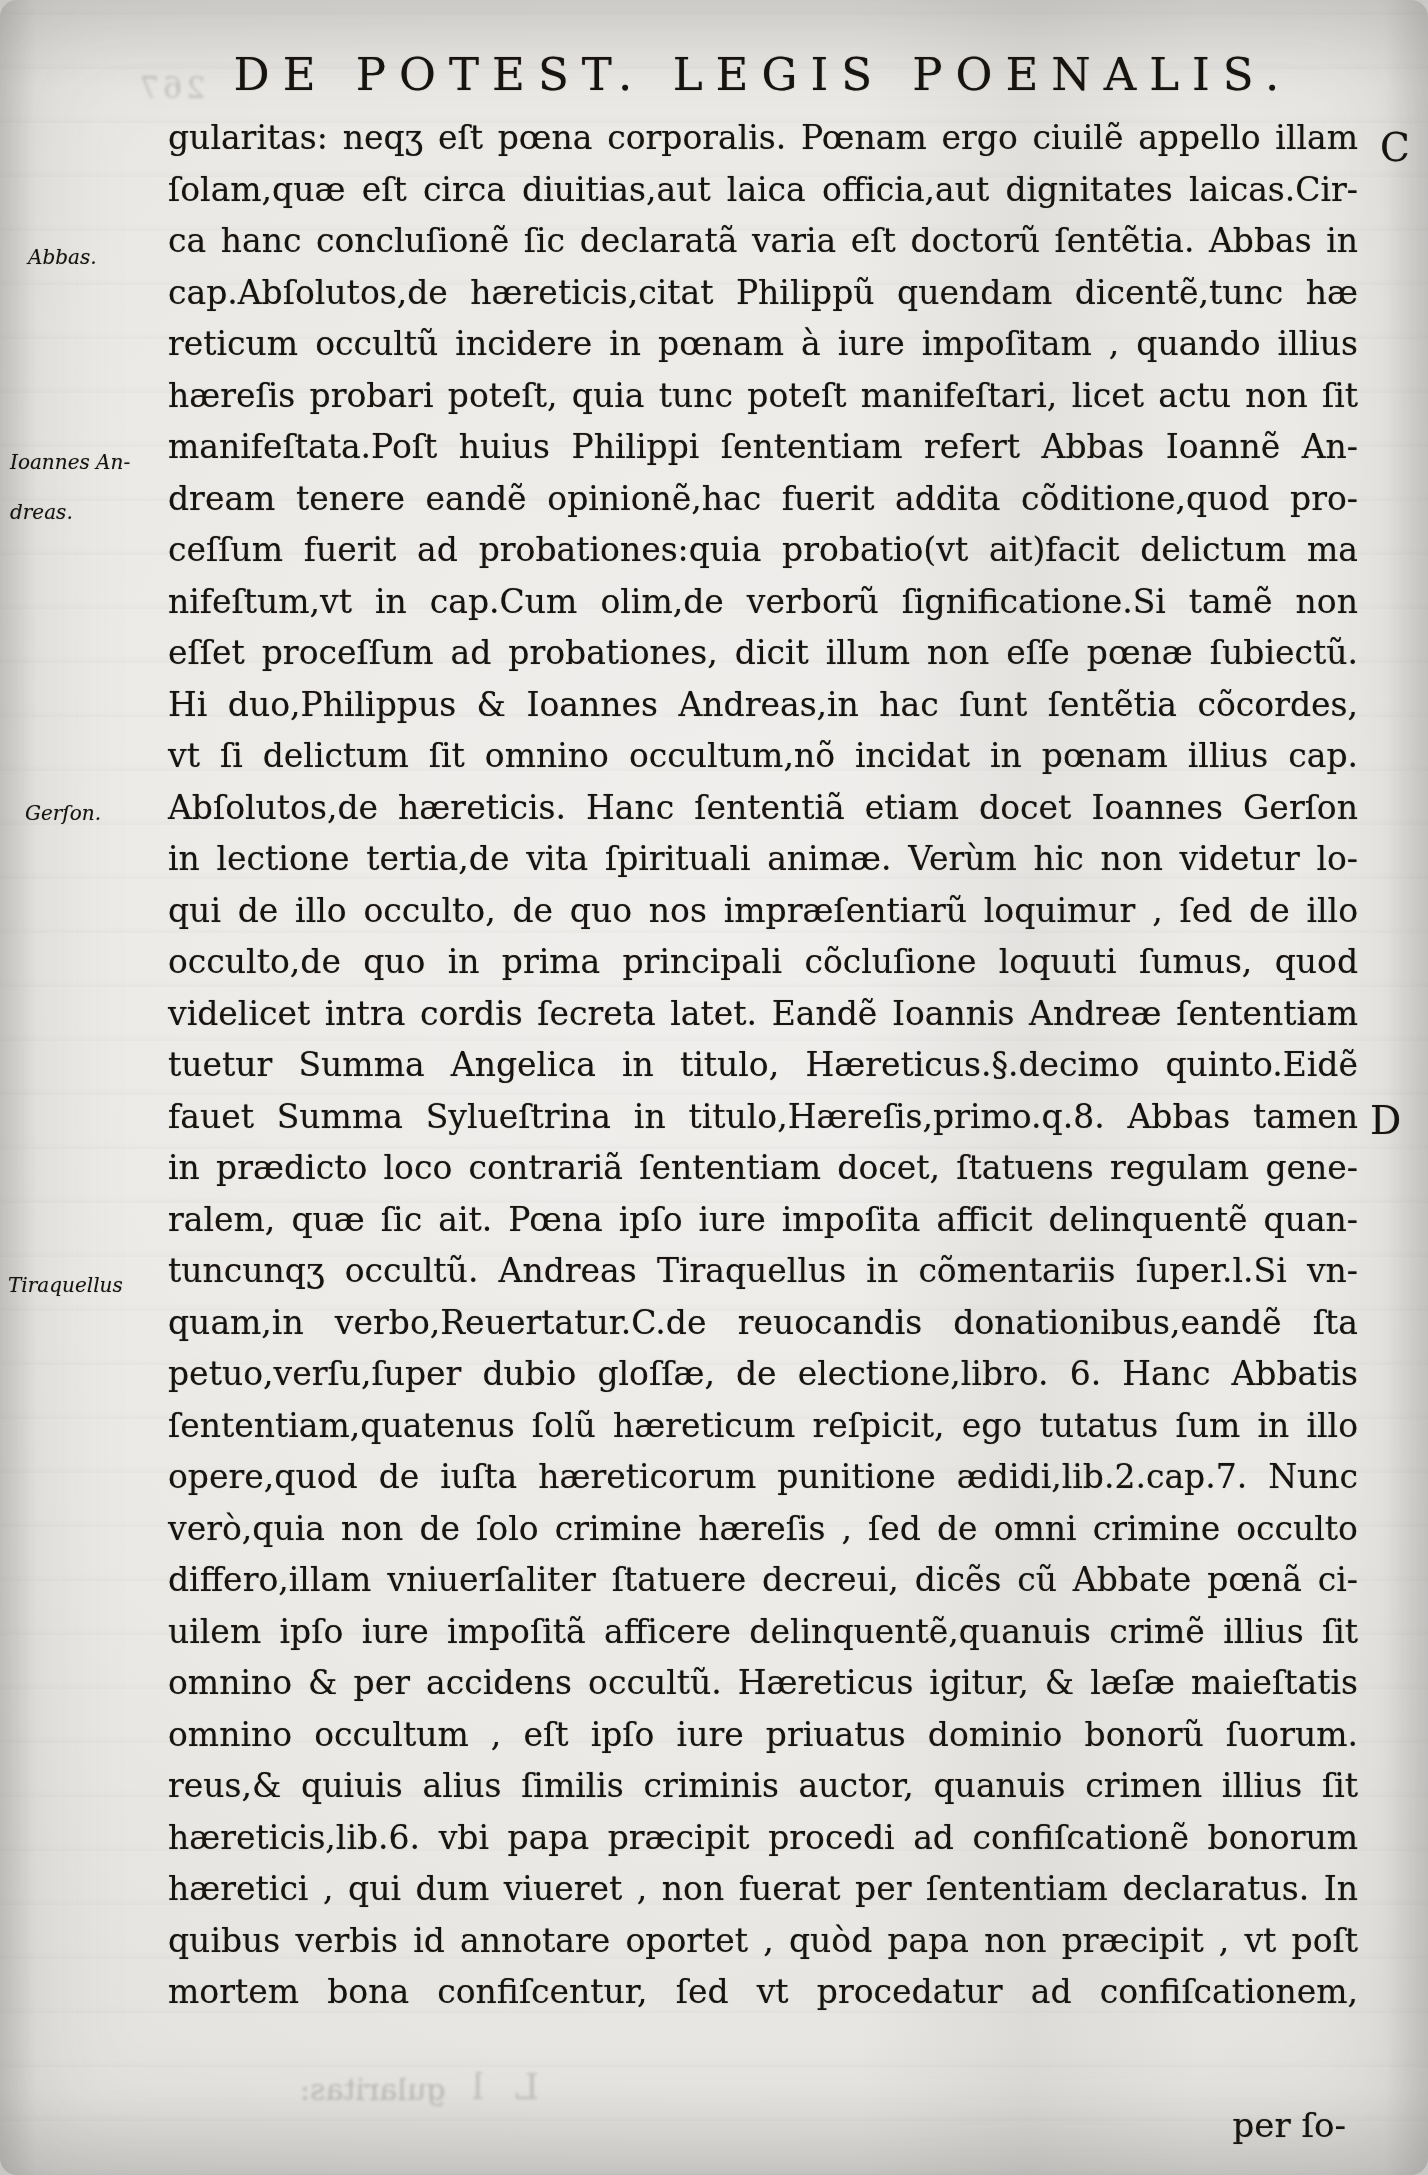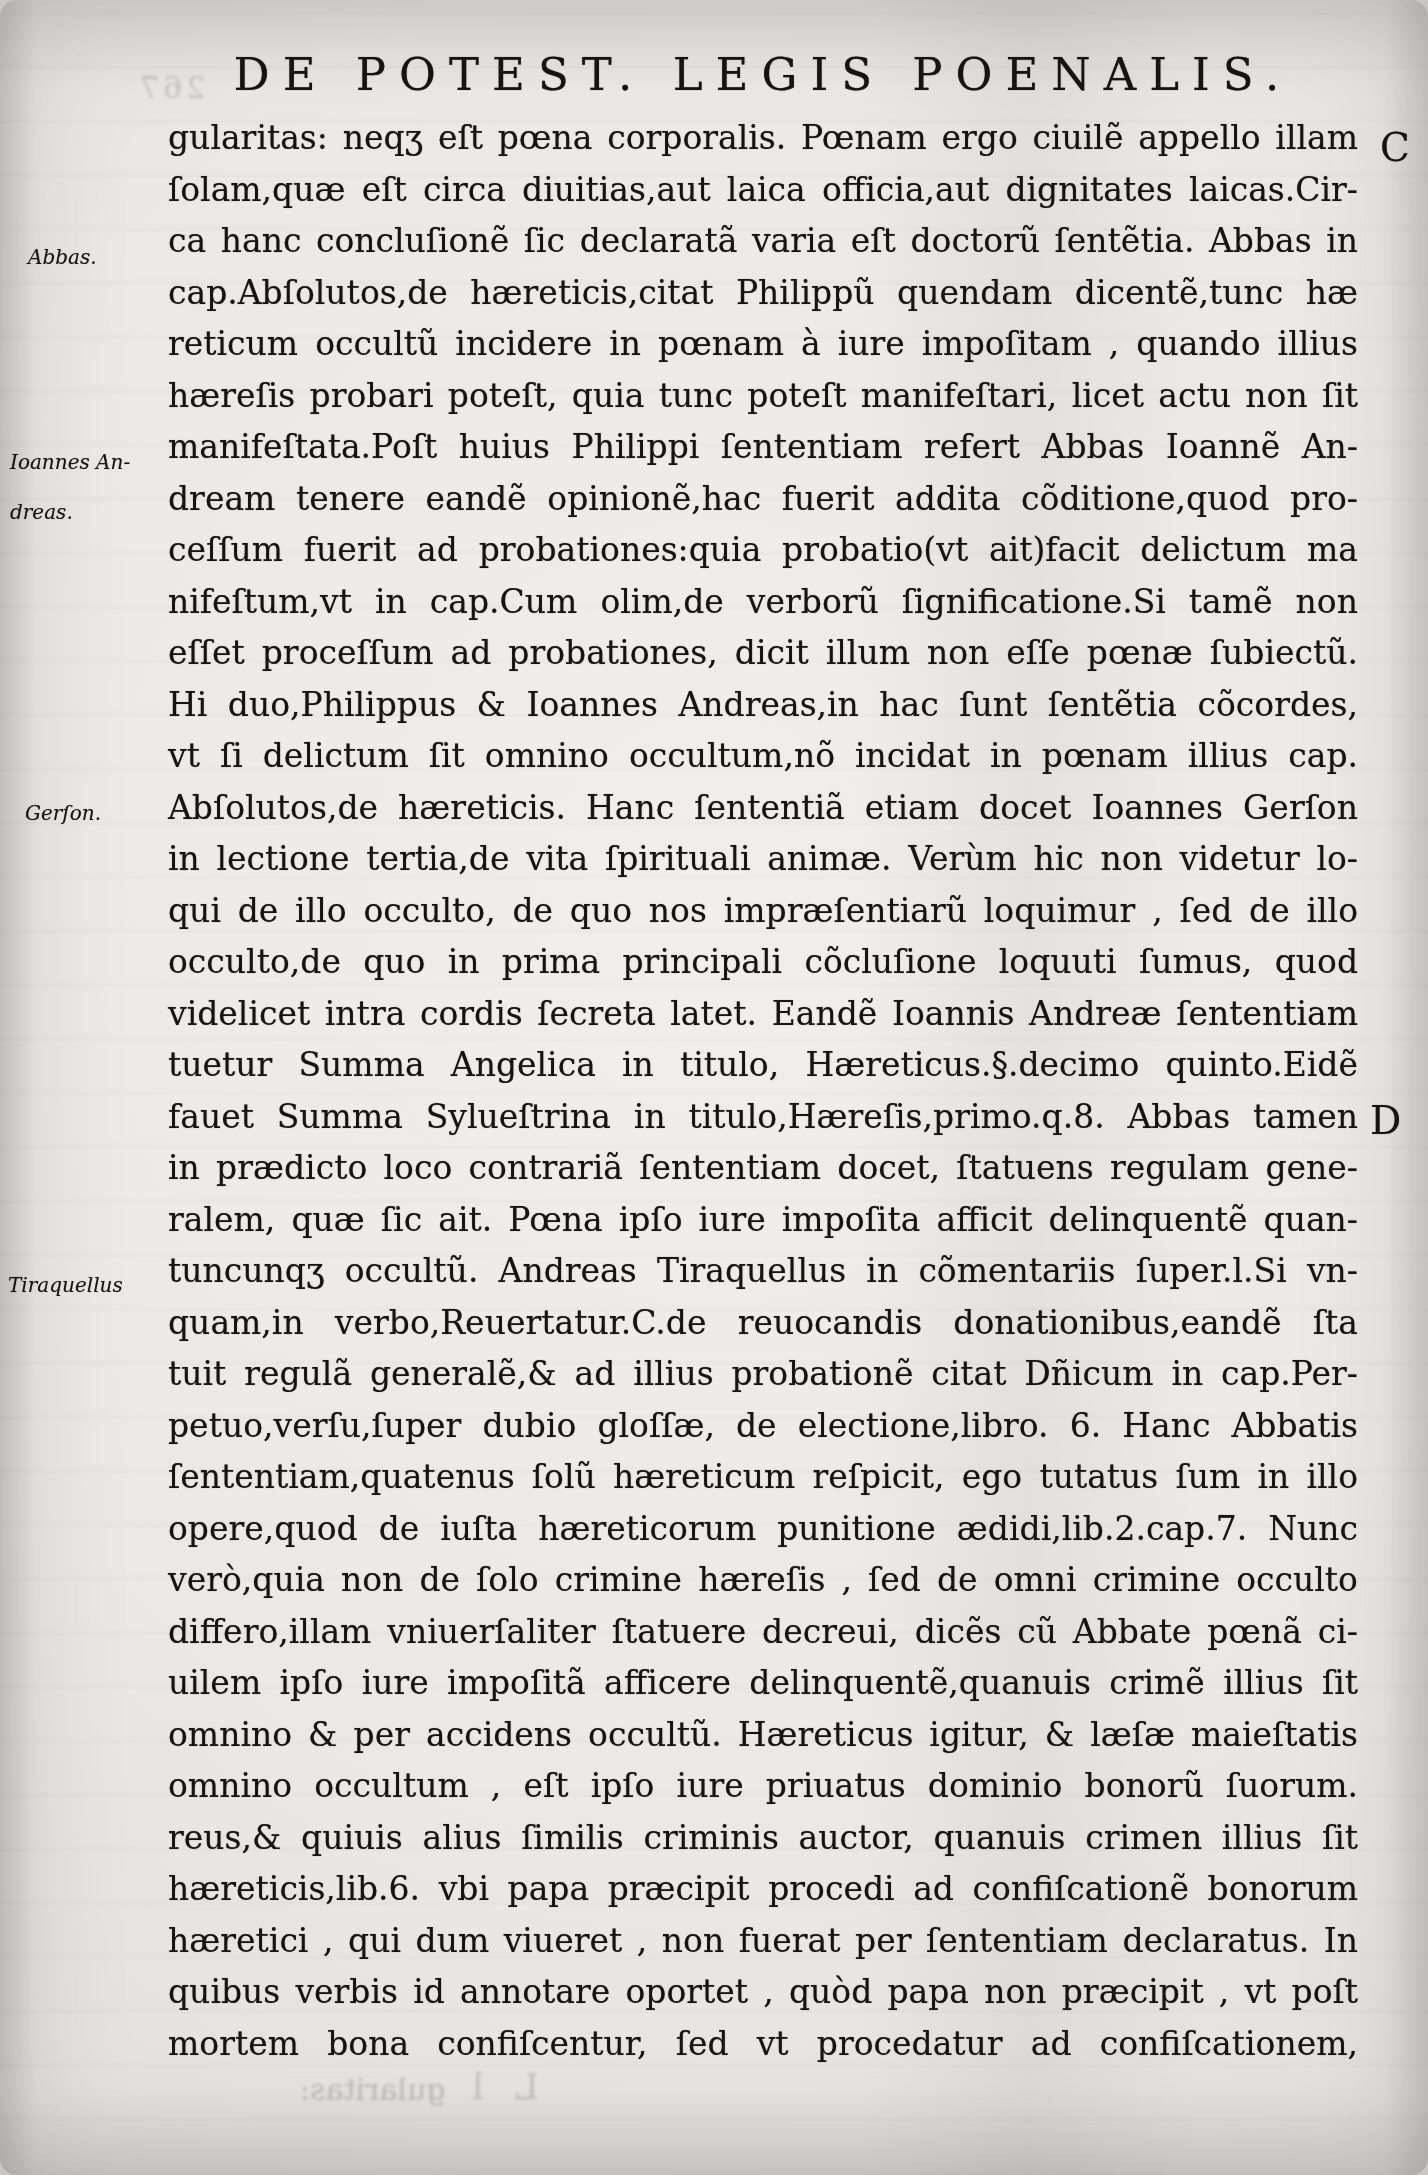--- a/index.html
+++ b/index.html
@@ -103,32 +103,32 @@
       <div class="line">in lectione tertia,de vita ſpirituali animæ. Verùm hic non videtur lo-</div>
       <div class="line">qui de illo occulto, de quo nos impræſentiarũ loquimur , ſed de illo</div>
       <div class="line">occulto,de quo in prima principali cõcluſione loquuti ſumus, quod</div>
       <div class="line">videlicet intra cordis ſecreta latet. Eandẽ Ioannis Andreæ ſententiam</div>
       <div class="line">tuetur Summa Angelica in titulo, Hæreticus.§.decimo quinto.Eidẽ</div>
       <div class="line">fauet Summa Sylueſtrina in titulo,Hæreſis,primo.q.8. Abbas tamen</div>
       <div class="line">in prædicto loco contrariã ſententiam docet, ſtatuens regulam gene-</div>
       <div class="line">ralem, quæ ſic ait.  Pœna ipſo iure impoſita afficit delinquentẽ quan-</div>
       <div class="line">tuncunqʒ occultũ. Andreas Tiraquellus in cõmentariis ſuper.l.Si vn-</div>
       <div class="line">quam,in verbo,Reuertatur.C.de reuocandis donationibus,eandẽ ſta</div>
-      <div class="line">tuit regulã generalẽ,&amp; ad illius probationẽ citat Dñicum in cap.Per-</div>
       <div class="line">petuo,verſu,ſuper dubio gloſſæ, de electione,libro. 6. Hanc Abbatis</div>
       <div class="line">ſententiam,quatenus ſolũ hæreticum reſpicit, ego tutatus ſum in illo</div>
       <div class="line">opere,quod de iuſta hæreticorum punitione ædidi,lib.2.cap.7. Nunc</div>
       <div class="line">verò,quia non de ſolo crimine hæreſis , ſed de omni crimine occulto</div>
       <div class="line">differo,illam vniuerſaliter ſtatuere decreui, dicẽs cũ Abbate pœnã ci-</div>
       <div class="line">uilem ipſo iure impoſitã afficere delinquentẽ,quanuis crimẽ illius ſit</div>
       <div class="line">omnino &amp; per accidens occultũ. Hæreticus igitur, &amp; læſæ maieſtatis</div>
       <div class="line">omnino occultum , eſt ipſo iure priuatus dominio bonorũ ſuorum.</div>
       <div class="line">reus,&amp; quiuis alius ſimilis criminis auctor, quanuis crimen illius ſit</div>
       <div class="line">hæreticis,lib.6. vbi papa præcipit procedi ad confiſcationẽ bonorum</div>
       <div class="line">hæretici , qui dum viueret , non fuerat per ſententiam declaratus. In</div>
       <div class="line">quibus verbis id annotare oportet , quòd papa non præcipit , vt poſt</div>
       <div class="line">mortem bona confiſcentur, ſed vt procedatur ad confiſcationem,</div>
     </div>
 
+  <div class="catchword">per ſo-</div>
 
   <div class="bleed bleed-word">gularitas:</div>
   <div class="bleed bleed-sig">L l</div>
 </div>
 
 </body></html>

